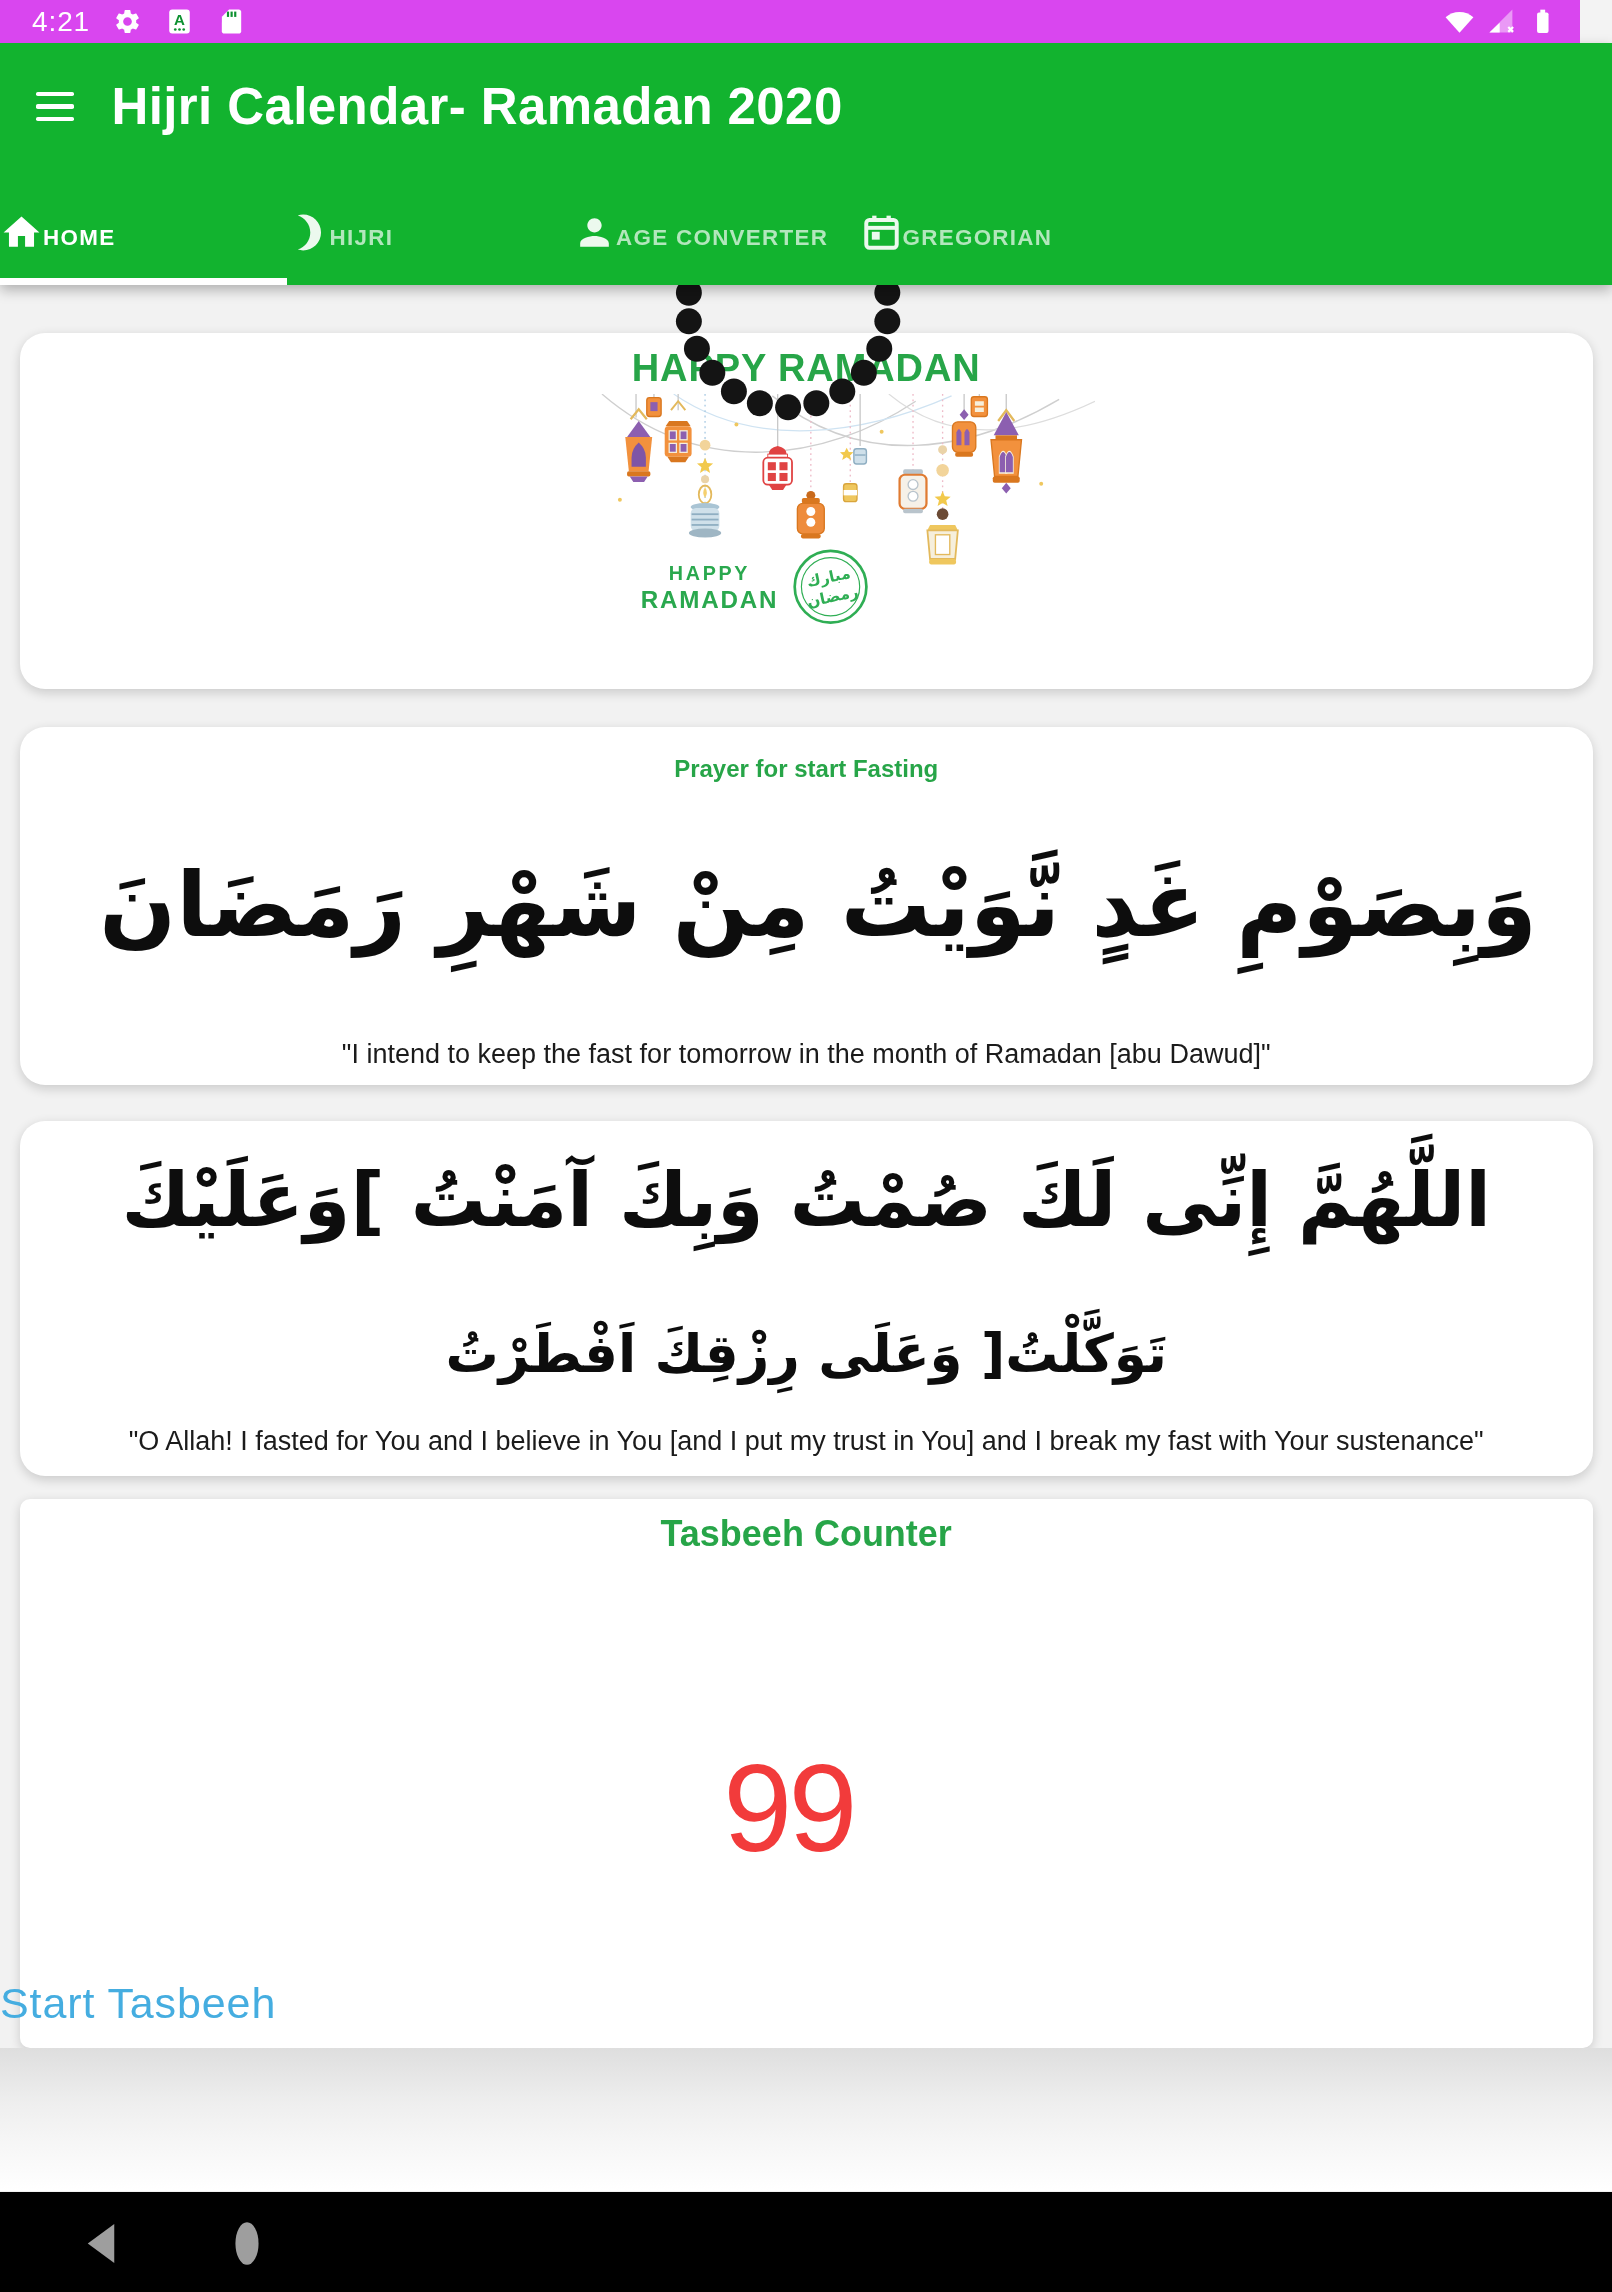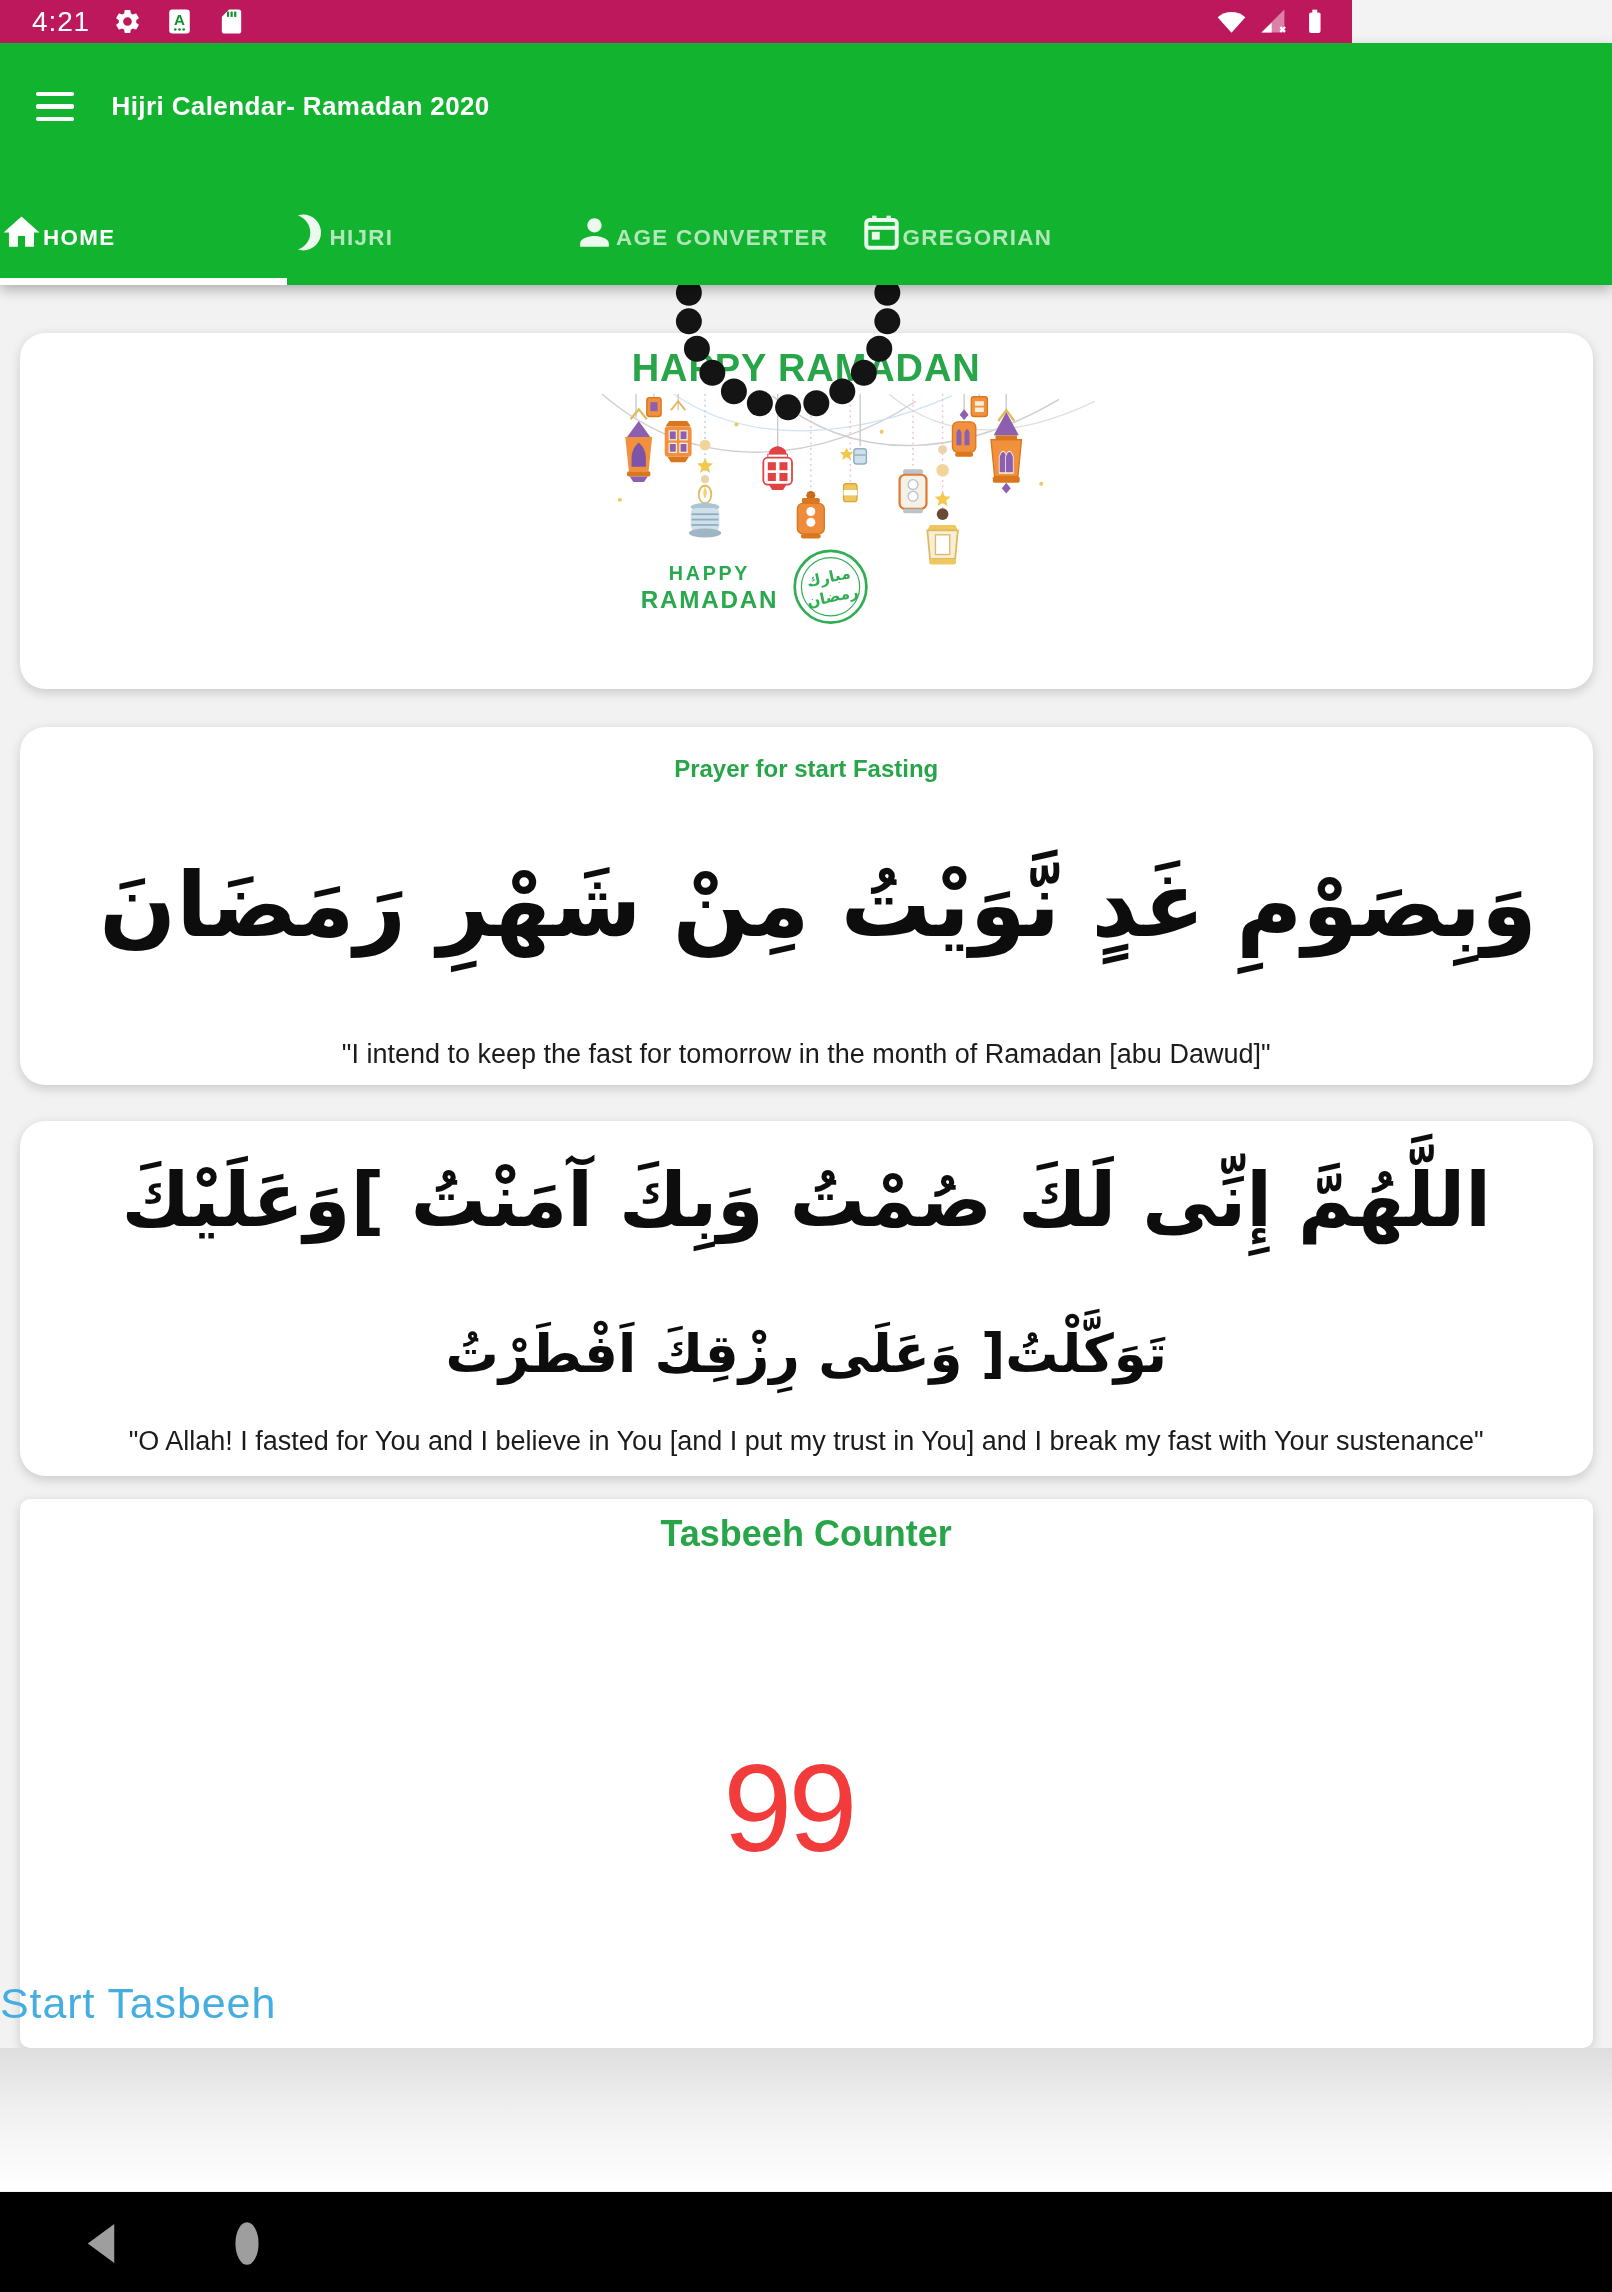--- a/index.html
+++ b/index.html
@@ -1,35 +1,35 @@
 <!DOCTYPE html>
 <html style="font-size:14.3px"><head>
 <meta charset="utf-8">
 <style>
   * { margin:0; padding:0; box-sizing:border-box; }
   html,body { width:1612px; height:2293px; }
   body { font-family:"Liberation Sans", sans-serif; background:#f3f3f3; }
   .screen { position:relative; width:1612px; height:2293px; overflow:hidden; background:#f3f3f3; }
 
   
-  .status-bar { position:absolute; top:0; left:0; width:1352px; height:43px; background:#be185d;
+  .status-bar { position:absolute; top:0; left:0; width:1580px; height:43px; background:#d946ef;
     display:flex; align-items:center; z-index:20; }
   .status-time { color:#fff; font-size:28px; font-weight:400; margin-left:32px; letter-spacing:0.9px; }
   .sb-icon { width:29px; height:29px; margin-left:23px; display:inline-flex; }
   .sb-right { margin-left:auto; margin-right:23px; display:flex; align-items:center; gap:12.5px; }
   .sb-right .sb-icon { margin-left:0; }
 
   
   .header { position:absolute; top:43px; left:0; width:1612px; height:242px; background:#12B32F;
     box-shadow:0 5.4px 12.5px rgba(0,0,0,0.28); z-index:10; }
   .app-bar { position:relative; height:127px; display:flex; align-items:center; }
   .menu-button { width:54px; height:54px; margin-left:36px; display:flex; flex-direction:column;
     justify-content:center; gap:8px; cursor:pointer; }
   .menu-button span { display:block; width:38px; height:4.5px; background:#fff; border-radius:1.8px; }
-  .app-title { color:#fff; font-size:26px; font-weight:700; margin-left:21.5px; letter-spacing:0.4px; }
+  .app-title { color:#fff; font-size:51px; font-weight:700; margin-left:21.5px; letter-spacing:0.4px; }
   .tab-bar { position:relative; height:115px; width:1146px; display:flex; }
   .tab { width:287px; display:flex; flex-direction:row; align-items:center; cursor:pointer; padding-top:10.7px; }
   .tab .tab-icon { width:43px; height:43px; opacity:0.92; }
   .tab .tab-label { margin-top:10.7px; font-size:22.4px; font-weight:700; letter-spacing:1.3px;
     color:rgba(255,255,255,0.68); }
   .tab.active .tab-icon { opacity:1; }
   .tab.active .tab-label { color:#ffffff; }
   .tab-indicator { position:absolute; bottom:0; left:0; width:287px; height:7.2px; background:#fff; }
 
   

